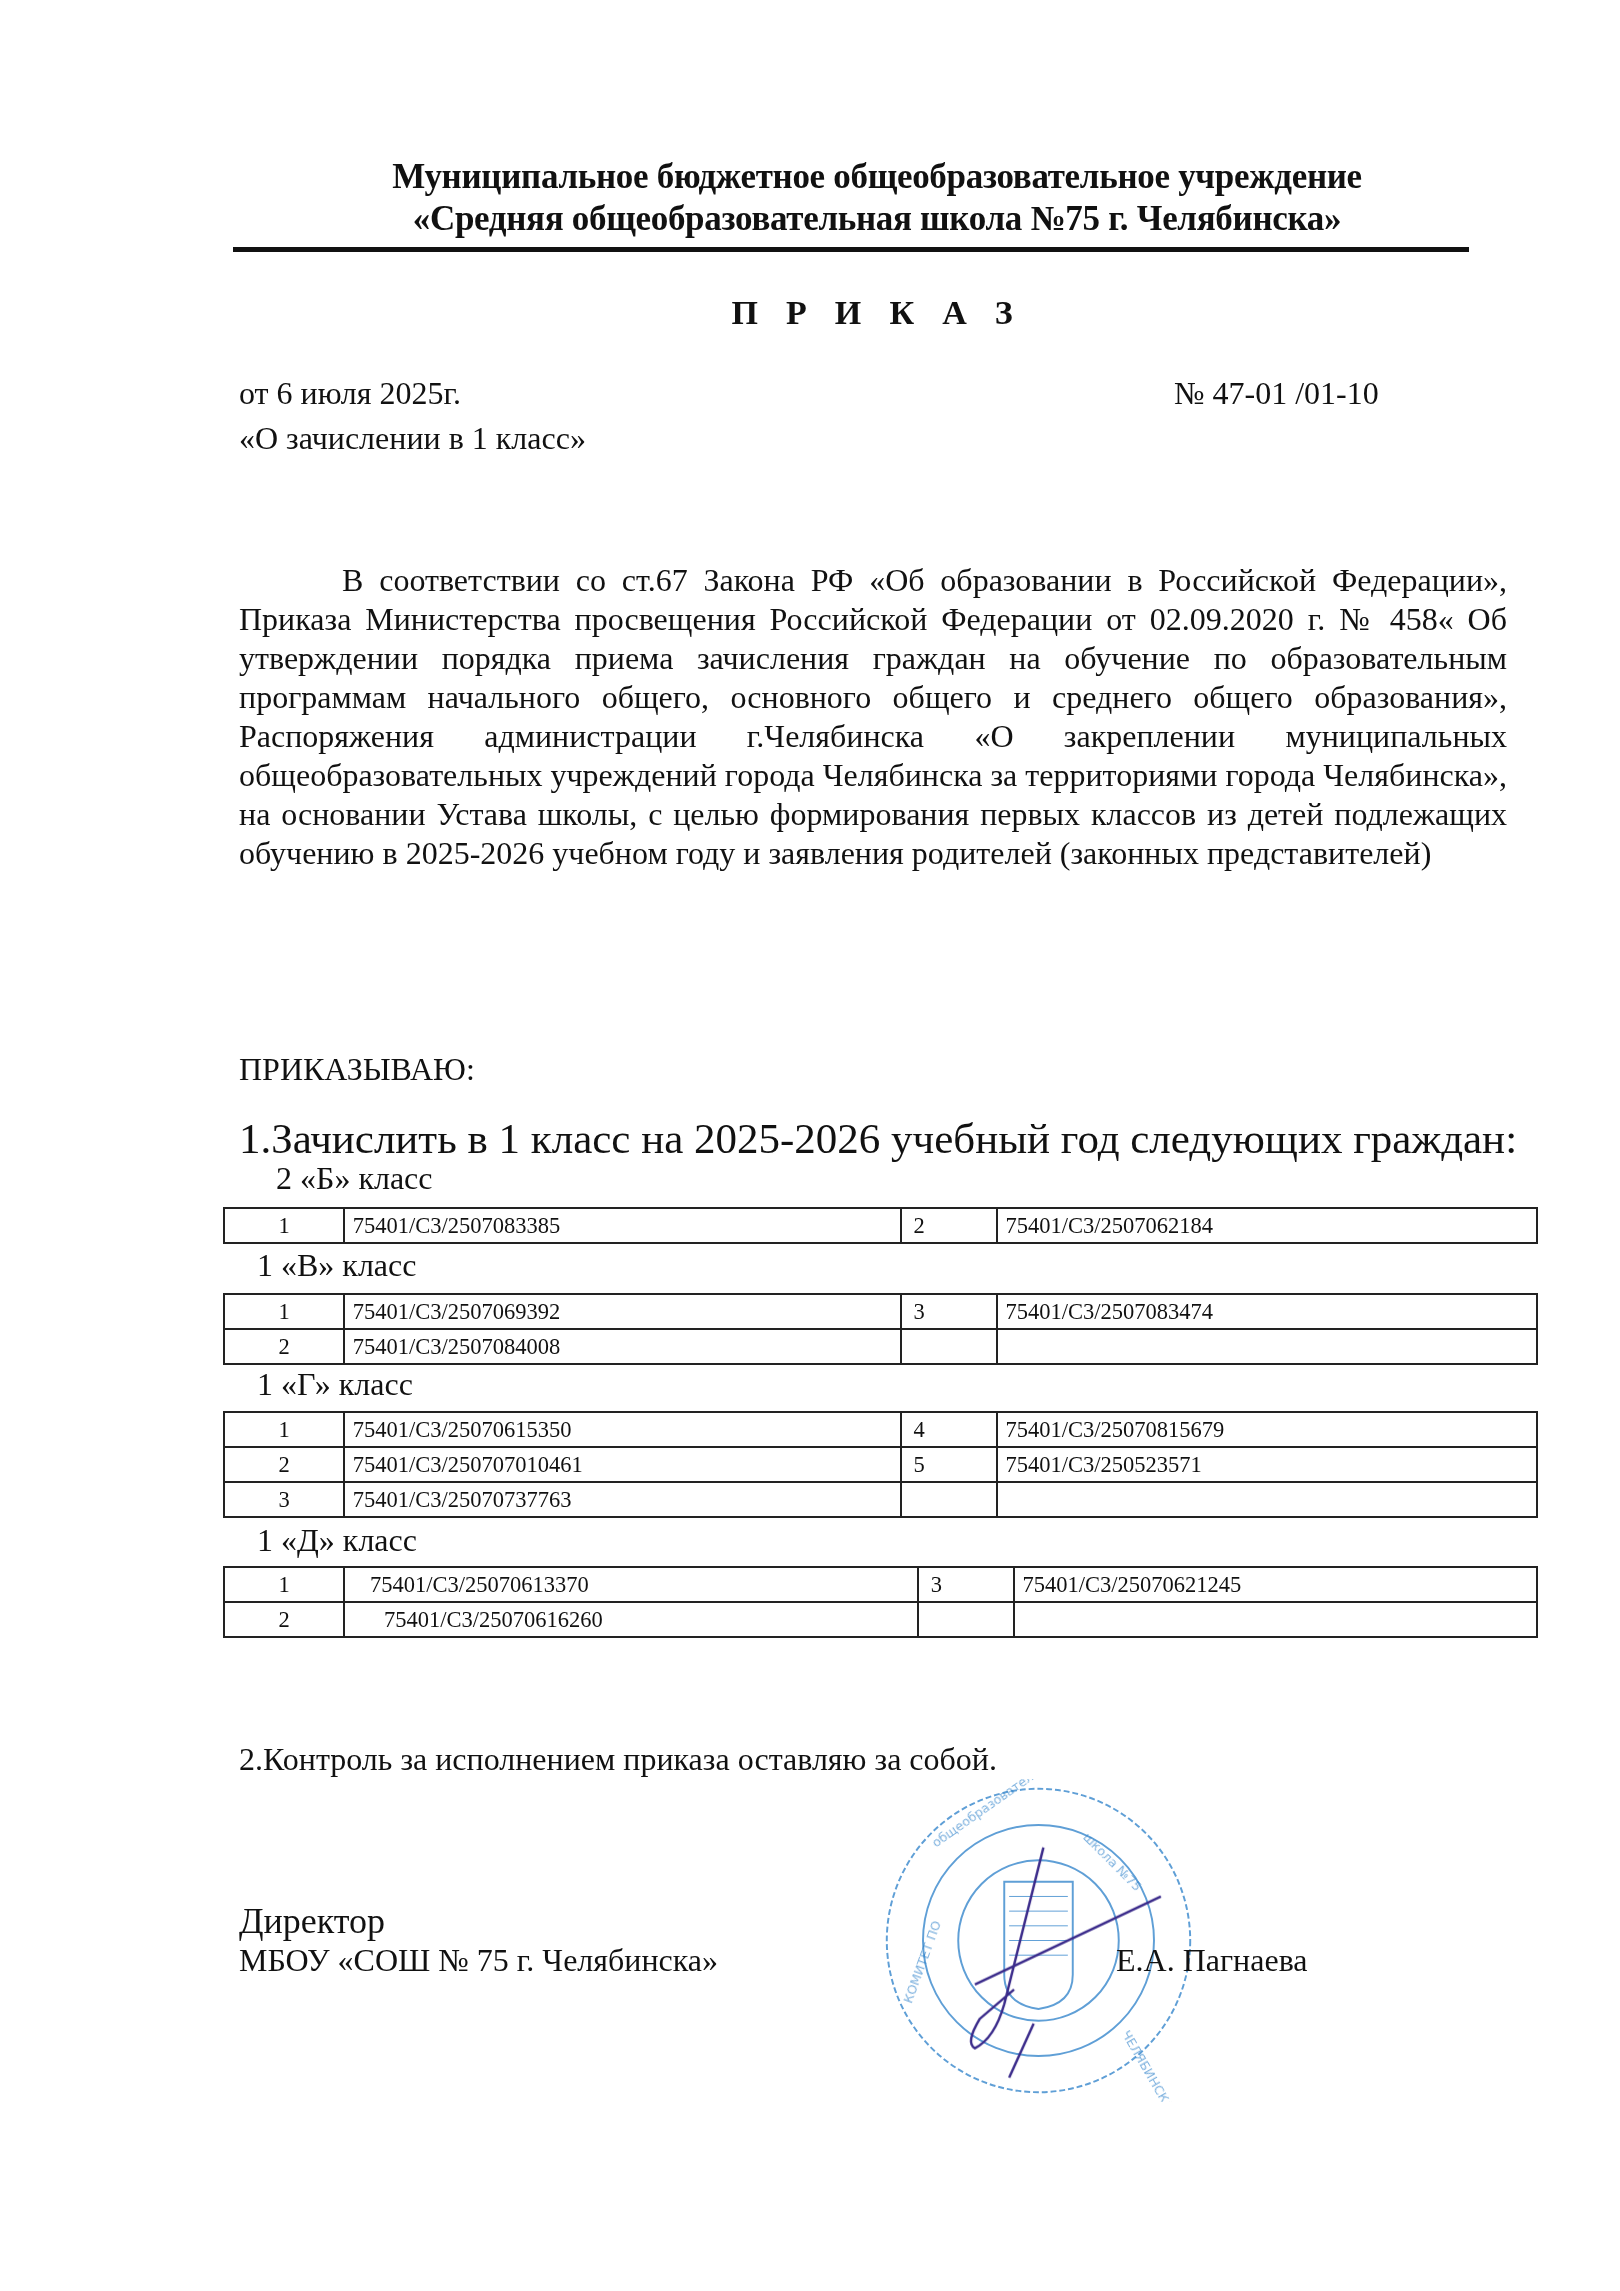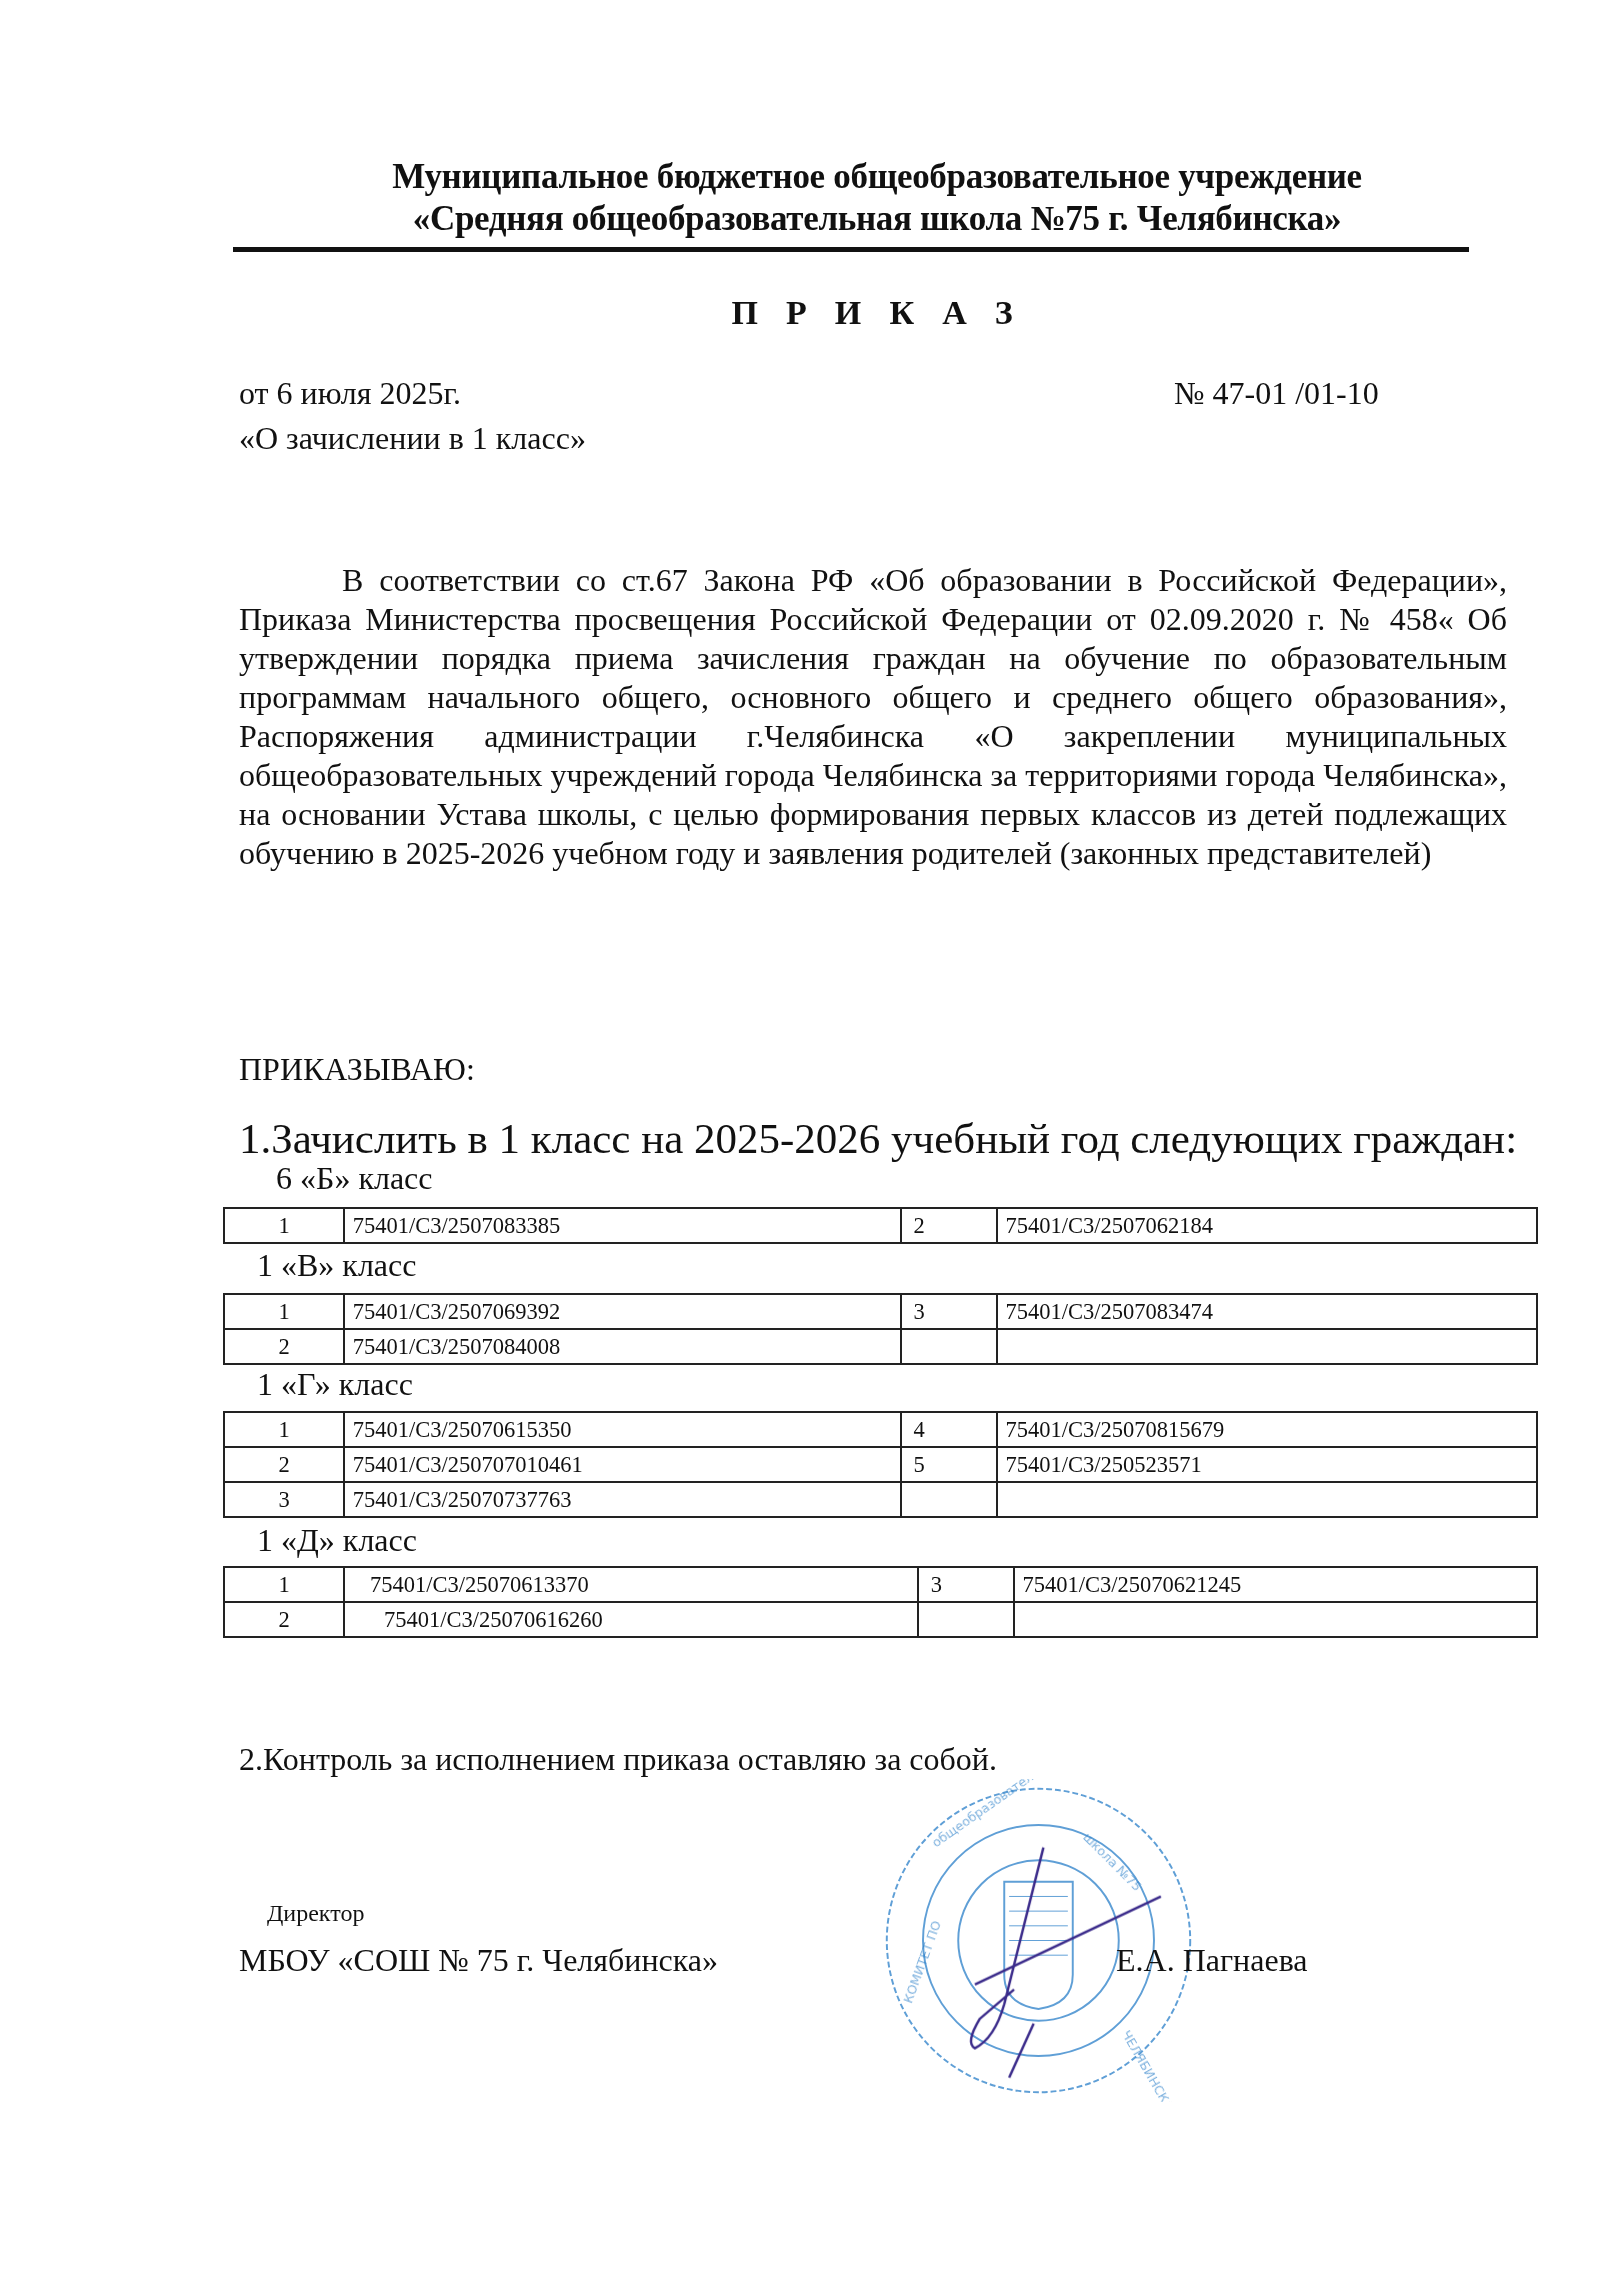--- a/index.html
+++ b/index.html
@@ -29,21 +29,21 @@
     font-size: 22.5px; table-layout: fixed;
   }
   table.enroll td {
     border: 2px solid #222; height: 33px; padding: 0 0 0 7.8px; vertical-align: middle; white-space: nowrap;
   }
   table.enroll td.n1 { width: 118px; text-align: center; padding: 0; }
   table.enroll td.c1 { width: 547px; }
   table.enroll td.n2 { width: 82px; padding-left: 11.8px; }
   table.enroll td.c2 { width: auto; }
   .item2 { left: 239px; top: 1741px; font-size: 32px; white-space: nowrap; }
-  .sig-role { left: 239px; top: 1900px; font-size: 24px; white-space: nowrap; margin-left: 28px; }
+  .sig-role { left: 239px; top: 1900px; font-size: 36px; white-space: nowrap; }
   .sig-org { left: 239px; top: 1942px; font-size: 32px; white-space: nowrap; }
   .sig-name { left: 1116px; top: 1942px; font-size: 32px; white-space: nowrap; }
   .stamp { left: 877px; top: 1779px; width: 323px; height: 323px; }
 </style>
 </head>
 <body>
 
 <div class="abs header-line1">Муниципальное бюджетное общеобразовательное учреждение</div>
 <div class="abs header-line2">«Средняя общеобразовательная школа №75 г. Челябинска»</div>
 <div class="abs header-rule"></div>
@@ -52,21 +52,21 @@
 
 <div class="abs meta" style="left:239px; top:375px;">от 6 июля 2025г.</div>
 <div class="abs meta" style="left:1174px; top:375px;text-align:right;">№ 47-01 /01-10</div>
 <div class="abs meta" style="left:239px; top:420px;">«О зачислении в 1 класс»</div>
 
 <div class="abs body-par">В соответствии со ст.67 Закона РФ «Об образовании в Российской Федерации», Приказа Министерства просвещения Российской Федерации от 02.09.2020 г. № 458« Об утверждении порядка приема зачисления граждан на обучение по образовательным программам начального общего, основного общего и среднего общего образования»,  Распоряжения администрации г.Челябинска «О закреплении муниципальных общеобразовательных учреждений города Челябинска за территориями города Челябинска», на основании Устава школы, с целью формирования первых классов из детей подлежащих обучению в 2025-2026 учебном году и заявления родителей (законных представителей)</div>
 
 <div class="abs order-word">ПРИКАЗЫВАЮ:</div>
 <div class="abs item1">1.Зачислить в 1 класс на 2025-2026 учебный год следующих граждан:</div>
 
-<div class="abs class-label" style="left:276px; top:1160px;">6 «Б» класс</div>
+<div class="abs class-label" style="left:276px; top:1160px;">2 «Б» класс</div>
 <table class="enroll" style="top:1207px;">
   <tbody>
       <tr>
     <td class="n1">1</td>
     <td class="c1">75401/С3/2507083385</td>
     <td class="n2">2</td>
     <td class="c2">75401/С3/2507062184</td>
   </tr>
 </tbody>
   </table>

